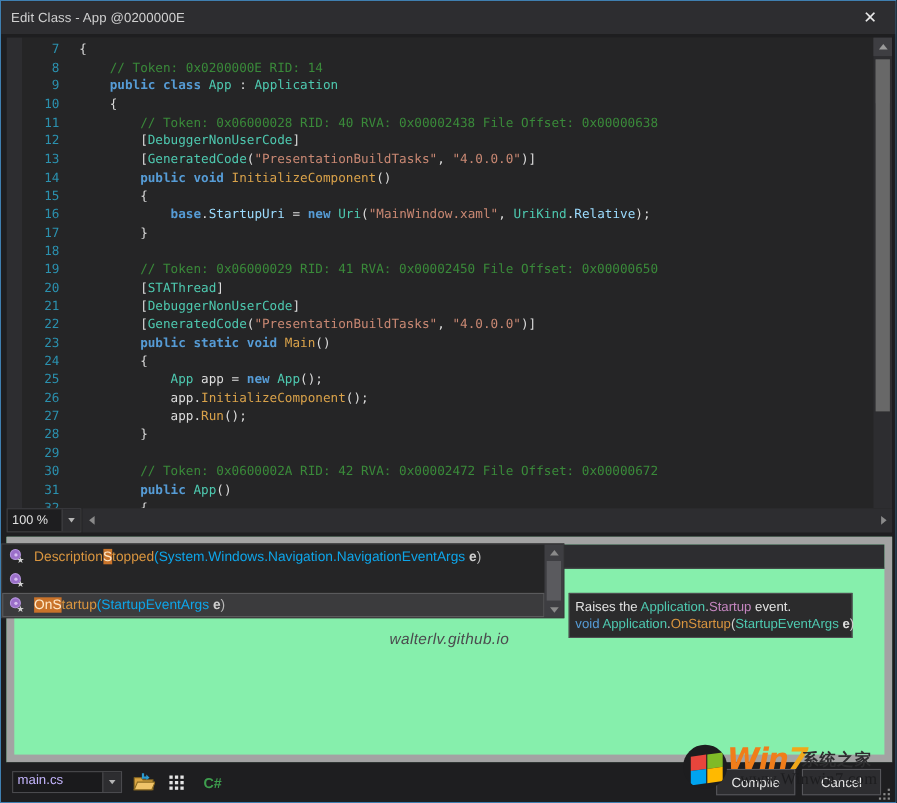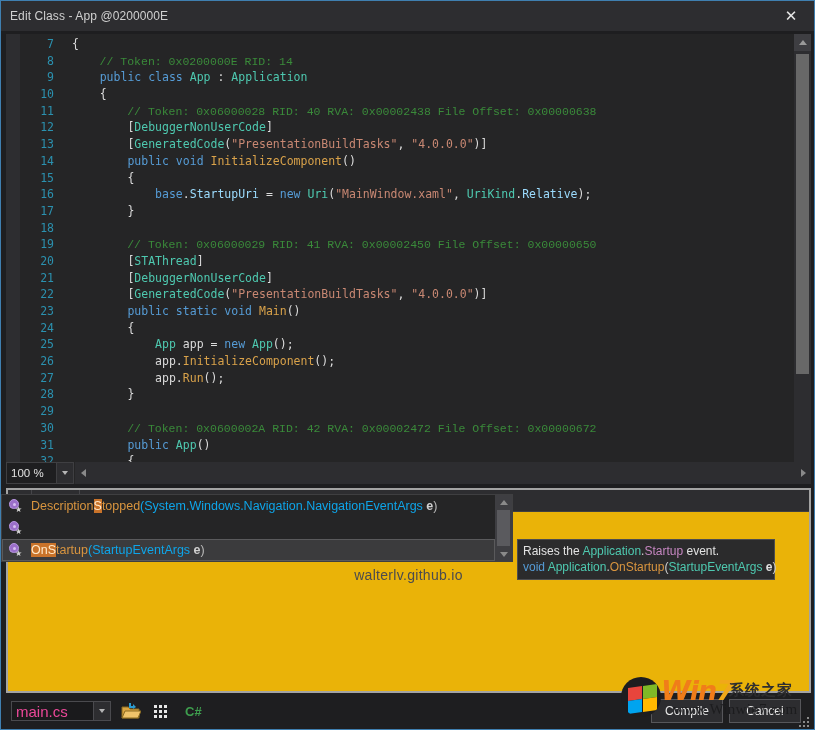--- a/index.html
+++ b/index.html
@@ -89,22 +89,22 @@
   }
   .code-line { height: 16.7px; display: block; }
   .ln {
     display: inline-block;
     width: 34px;
     text-align: right;
     color: #2b91af;
     margin-right: 18px;
   }
   .c-plain  { color: #dcdcdc; }
-  .c-comm   { color: #3a8a3a; font-family: Liberation Mono, monospace; }
-  .c-kw     { color: #569cd6; }
+  .c-comm   { color: #3a8a3a; }
+  .c-kw     { color: #569cd6; font-weight: bold; }
   .c-type   { color: #4ec9b0; }
   .c-meth   { color: #d9a24a; }
   .c-str    { color: #c98873; }
   .c-attr   { color: #4ec9b0; }
   .c-field  { color: #9cdcfe; }
   .c-punct  { color: #dcdcdc; }
 
   
   .vscroll {
     width: 17px;
@@ -298,26 +298,27 @@
     border-top: 4px solid transparent;
     border-bottom: 4px solid transparent;
   }
   .hscroll .ar.l i { border-right: 5px solid #8a8a8a; }
   .hscroll .ar.r i { border-left: 5px solid #8a8a8a; }
 
   
   .errlist {
     flex: 1 1 auto;
     margin-top: 4px;
-    background: #eab308;
-    border: 2px solid #a3a3a3;
+    background: #86efac;
+    border: 7px solid #a3a3a3;
     box-sizing: border-box;
     display: flex;
     flex-direction: column;
     position: relative;
+    font-style: italic;
   }
   .errlist-head {
     height: 21px;
     flex: 0 0 21px;
     display: flex;
     background: #2d2d30;
     border-bottom: 1px solid #3f3f42;
     align-items: stretch;
   }
   .eh-cell {
@@ -352,23 +353,23 @@
     padding: 0 6px 0 5px;
     background: #1e1e20;
     position: relative;
   }
   .file-combo {
     width: 100px;
     height: 20px;
     background: #1a1a1c;
     border: 1px solid #4a4a4e;
     box-sizing: border-box;
-    display: flex; align-items: flex-end;
-    color: #ec4899;
-    font-size: 15px;
+    display: flex; align-items: flex-start;
+    color: #c4b5fd;
+    font-size: 12px;
     padding-left: 4px;
     position: relative;
   }
   .file-combo .cbtn {
     position: absolute; right: 0; top: 0; bottom: 0;
     width: 16px;
     background: #2d2d30;
     border-left: 1px solid #4a4a4e;
     display: flex; align-items: center; justify-content: center;
   }

